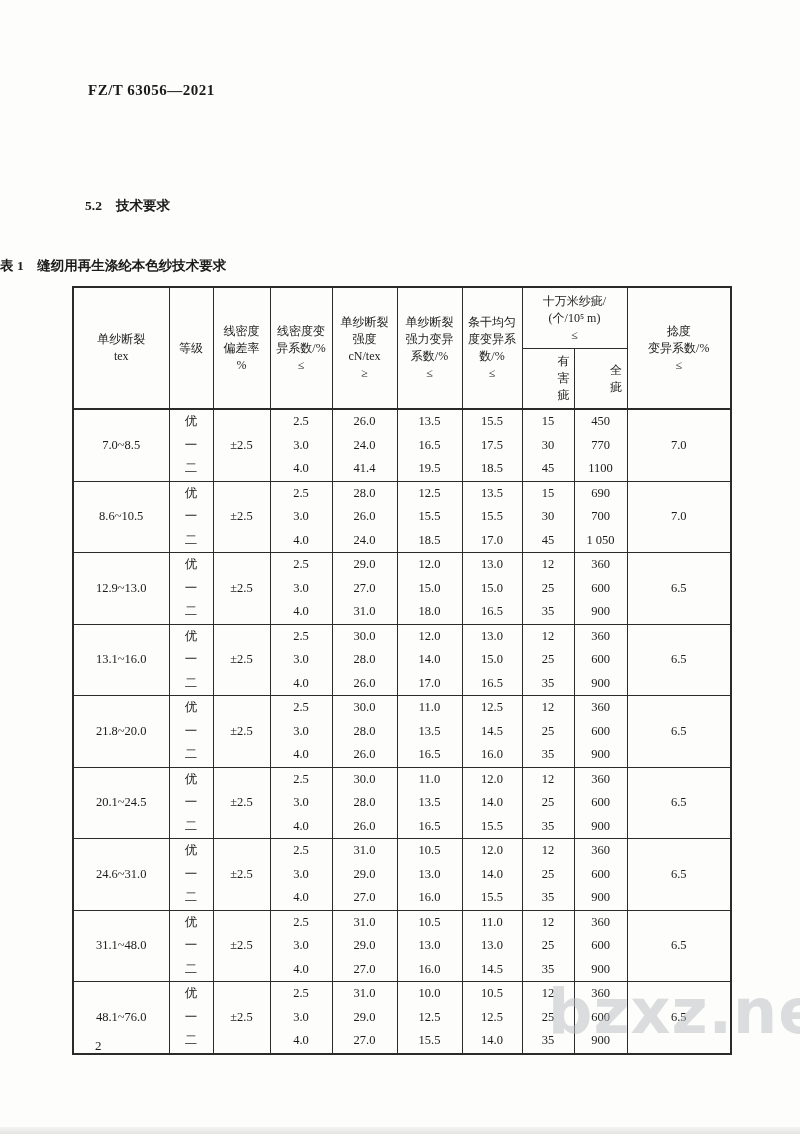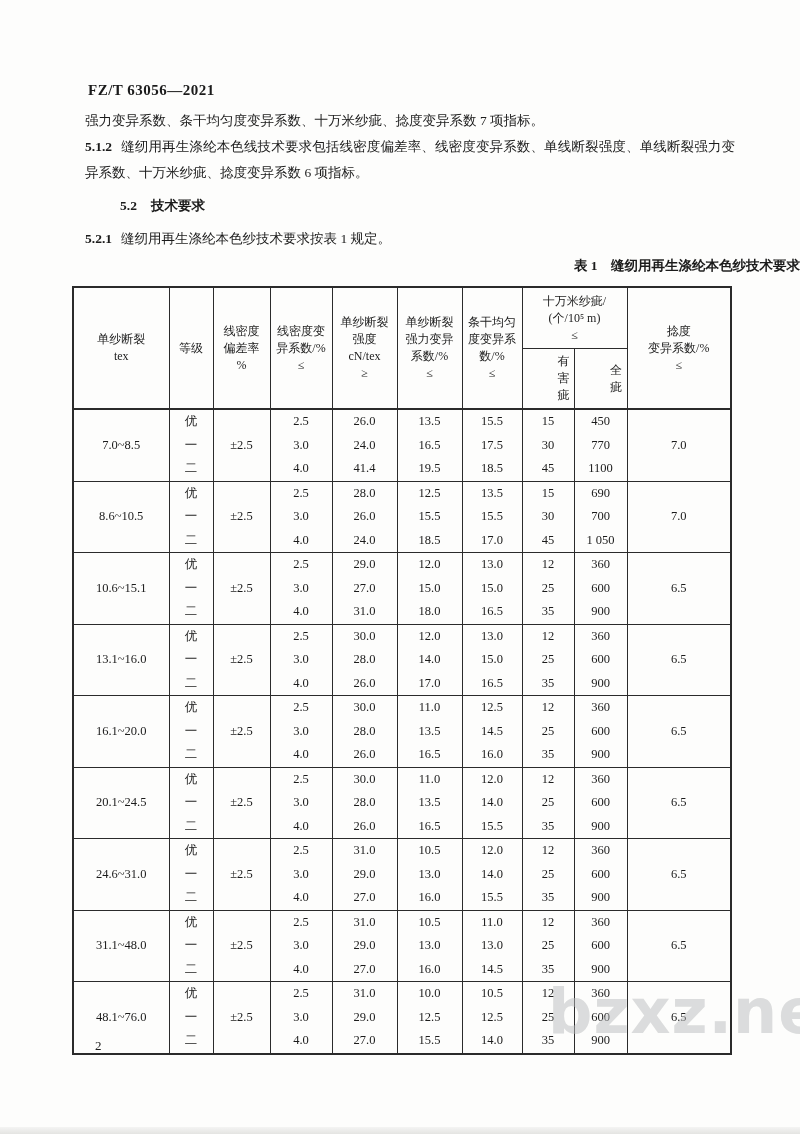--- a/index.html
+++ b/index.html
@@ -6,25 +6,25 @@
   .page {
     position:relative; width:800px; height:1134px; margin:0 auto;
     background:#fdfdfc; overflow:hidden;
     font-family:"Liberation Serif","DejaVu Serif",serif; color:#1b1b1b;
   }
   .abs { position:absolute; }
   #doc-number { left:88px; top:82px; font-size:15px; font-weight:bold; letter-spacing:0.5px; }
   .body-par { left:85px; width:650px; font-size:13.5px; line-height:26px; text-align:justify; }
   #p-cont { top:108px; }
   #p-512 { top:134px; }
-  #h-52  { left:85px; top:197px; font-size:13.5px; font-weight:bold;margin-left:35px; }
+  #h-52  { left:85px; top:197px; font-size:13.5px; font-weight:bold; }
   #p-521 { top:226px; }
   .secnum { font-weight:bold; margin-right:9px; }
   .secnum2 { font-weight:bold; margin-right:14px; }
-  #tbl-title { left:0; top:257px; width:800px; text-align:right; font-size:13.5px; font-weight:bold; }
+  #tbl-title { left:0; top:257px; width:800px; text-align:left; font-size:13.5px; font-weight:bold; }
   #tbl-wrap { left:72px; top:286px; }
   table.spec {
     border-collapse:collapse; table-layout:fixed; width:660px;
     border:2px solid #2b2b2b; background:transparent;
   }
   table.spec th, table.spec td {
     border:1px solid #2b2b2b; padding:0 2px; text-align:center; vertical-align:middle;
     font-weight:normal; font-size:12.5px; color:#1b1b1b;
   }
   table.spec thead th { white-space:pre-line; line-height:17px; font-size:12px; padding:4px 1px; }
@@ -45,35 +45,26 @@
   #scan-edge-bottom { left:0; bottom:0; width:800px; height:7px;
     background:linear-gradient(#f4f4f3,#e4e4e2); }
 </style>
 </head>
 <body>
 
 <div class="page">
 
   <div class="abs" id="doc-number">FZ/T 63056—2021</div>
 
-  <div class="abs body-par" id="p-cont">
-    <span>强力变异系数、条干均匀度变异系数、十万米纱疵、捻度变异系数 7 项指标。</span>
-  </div>
-
-  <div class="abs body-par" id="p-512">
-    <span class="secnum">5.1.2</span><span>缝纫用再生涤纶本色线技术要求包括线密度偏差率、线密度变异系数、单线断裂强度、单线断裂强力变异系数、十万米纱疵、捻度变异系数 6 项指标。</span>
-  </div>
+
 
   <div class="abs" id="h-52">
     <span class="secnum2">5.2</span><span>技术要求</span>
   </div>
 
-  <div class="abs body-par" id="p-521">
-    <span class="secnum">5.2.1</span><span>缝纫用再生涤纶本色纱技术要求按表 1 规定。</span>
-  </div>
 
   <div class="abs" id="tbl-title">表 1　缝纫用再生涤纶本色纱技术要求</div>
 
   <div class="abs" id="tbl-wrap">
     <table class="spec">
       <colgroup>
         <col class="col-range">
           <col class="col-grade">
           <col class="col-dev">
           <col class="col-cv">
@@ -174,21 +165,21 @@
           <tr>
             <td>二</td>
             <td>4.0</td>
             <td>24.0</td>
             <td>18.5</td>
             <td>17.0</td>
             <td>45</td>
             <td>1 050</td>
           </tr>
           <tr class="group-start">
-            <td rowspan="3">10.6~15.1</td>
+            <td rowspan="3">12.9~13.0</td>
             <td>优</td>
             <td rowspan="3">±2.5</td>
             <td>2.5</td>
             <td>29.0</td>
             <td>12.0</td>
             <td>13.0</td>
             <td>12</td>
             <td>360</td>
             <td rowspan="3">6.5</td>
           </tr>
@@ -234,21 +225,21 @@
           <tr>
             <td>二</td>
             <td>4.0</td>
             <td>26.0</td>
             <td>17.0</td>
             <td>16.5</td>
             <td>35</td>
             <td>900</td>
           </tr>
           <tr class="group-start">
-            <td rowspan="3">16.1~20.0</td>
+            <td rowspan="3">21.8~20.0</td>
             <td>优</td>
             <td rowspan="3">±2.5</td>
             <td>2.5</td>
             <td>30.0</td>
             <td>11.0</td>
             <td>12.5</td>
             <td>12</td>
             <td>360</td>
             <td rowspan="3">6.5</td>
           </tr>

